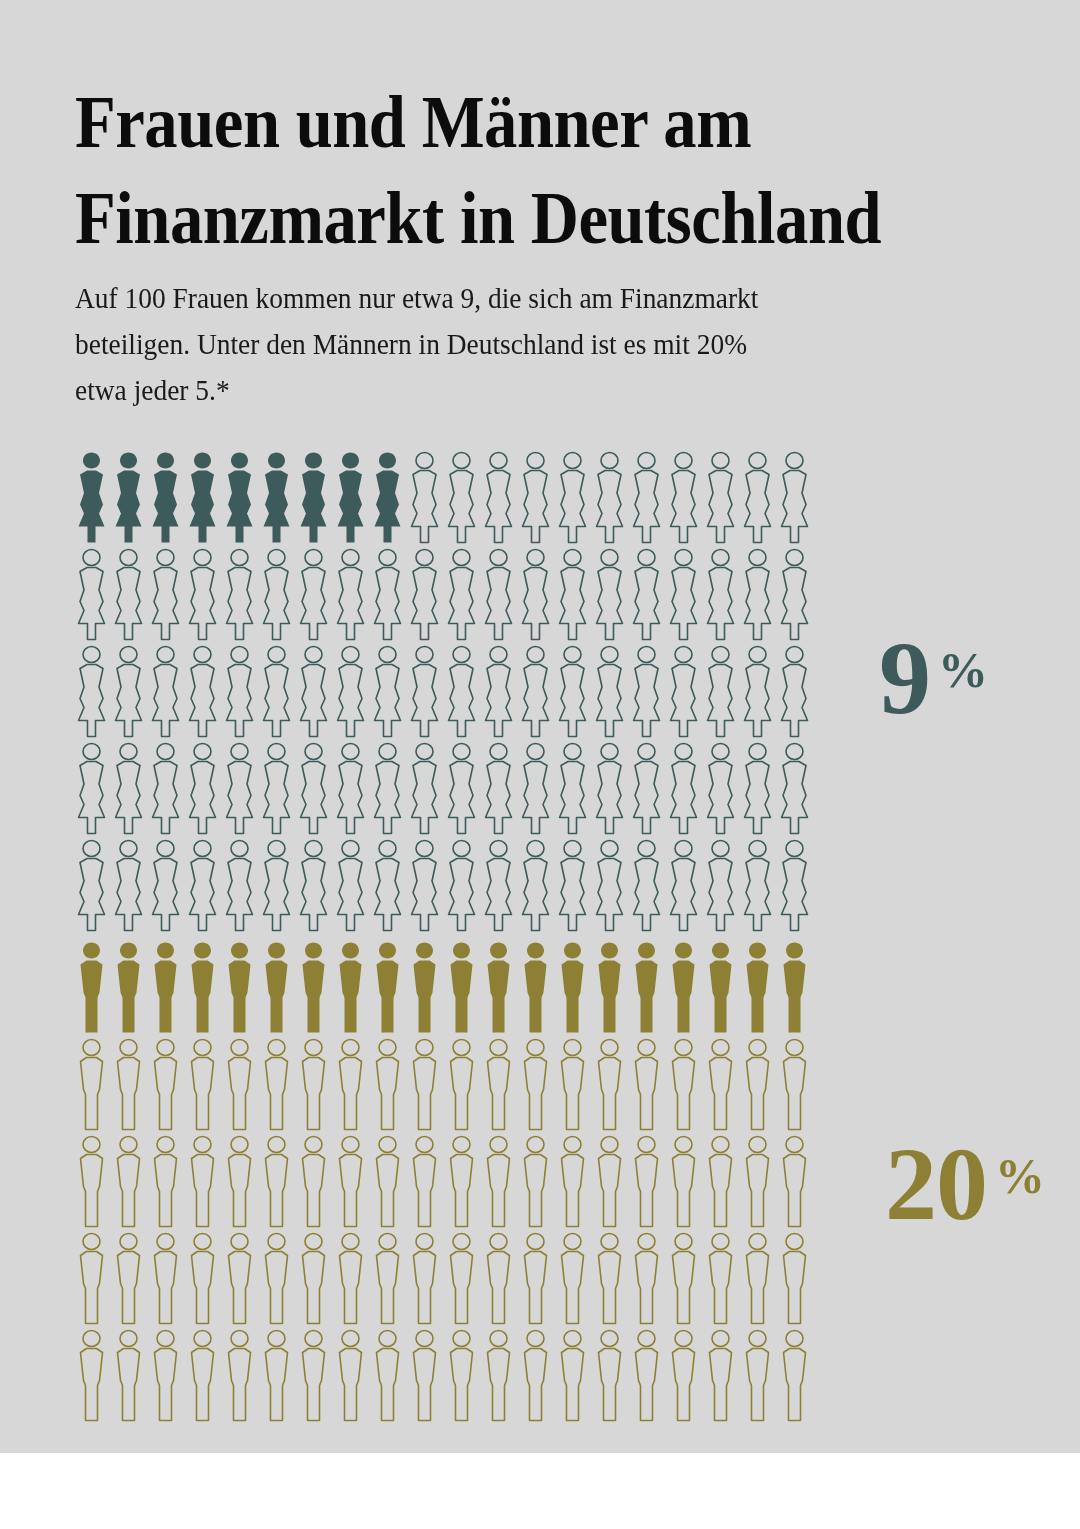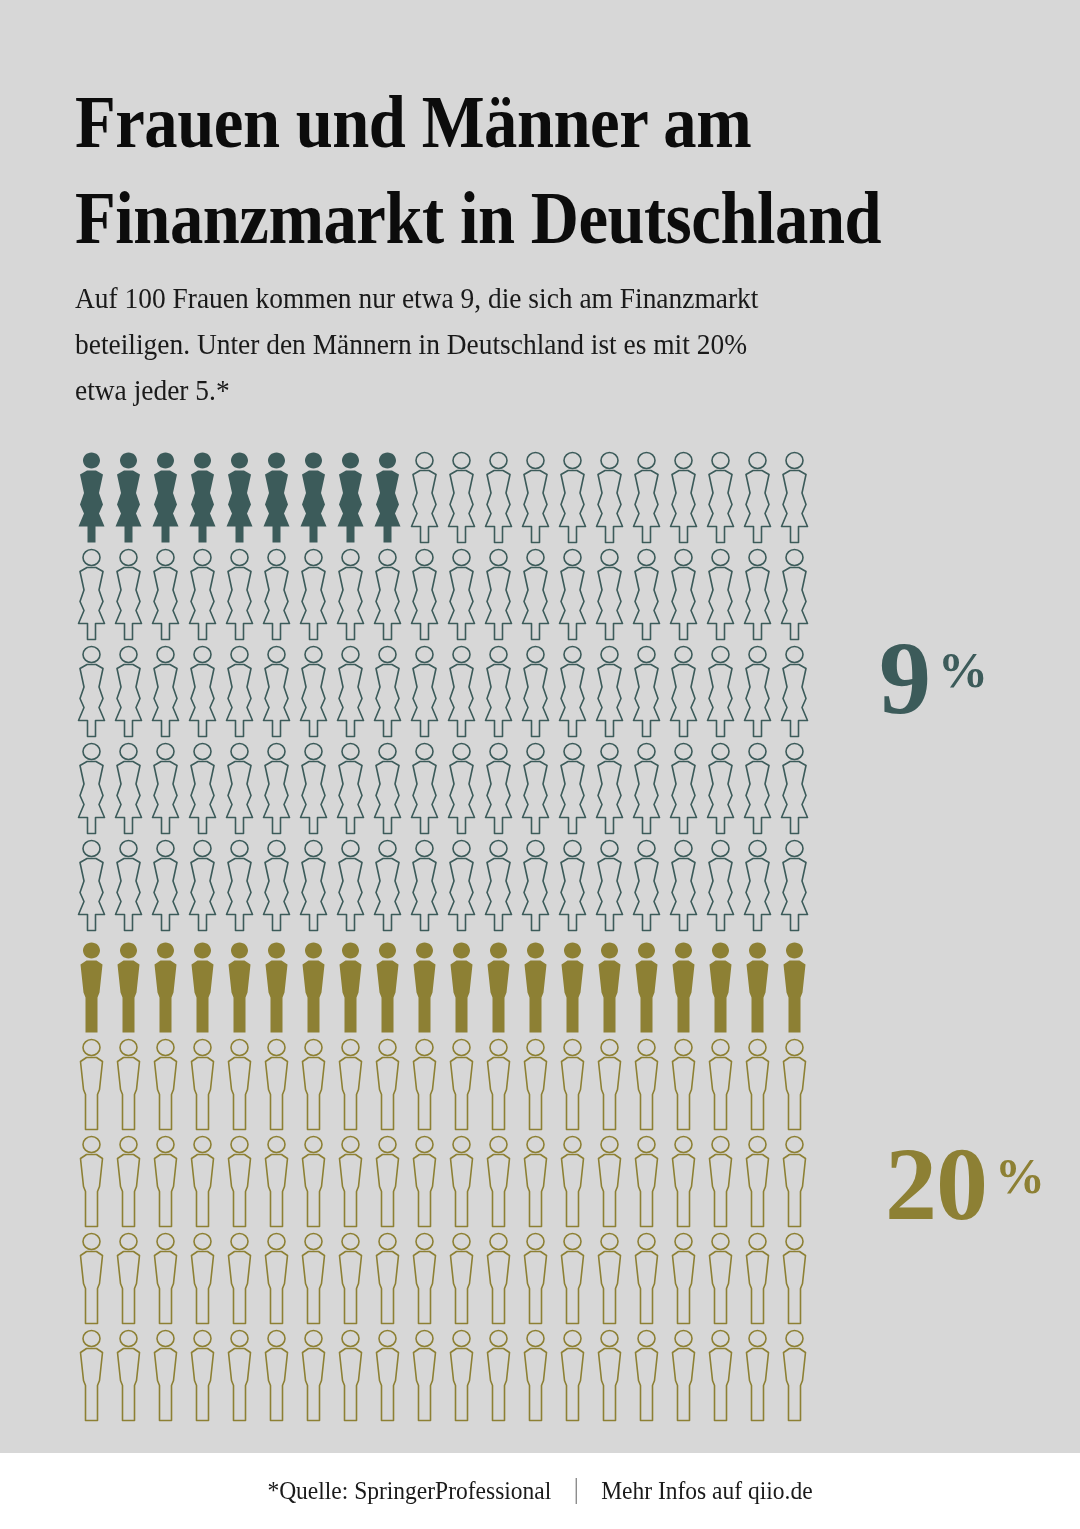--- a/index.html
+++ b/index.html
@@ -1184,20 +1184,13 @@
     <div class="pct" id="pct-women">
       <span class="num">9</span><span class="sym">%</span>
     </div>
 
     <div class="pct" id="pct-men">
       <span class="num">20</span><span class="sym">%</span>
     </div>
 
   </div>
 
-  <div id="footer">
-    <div class="footer-inner">
-      <span>*Quelle: SpringerProfessional</span>
-      <span class="footer-sep"></span>
-      <span>Mehr Infos auf qiio.de</span>
-    </div>
-  </div>
 </div>
 
 </body></html>

